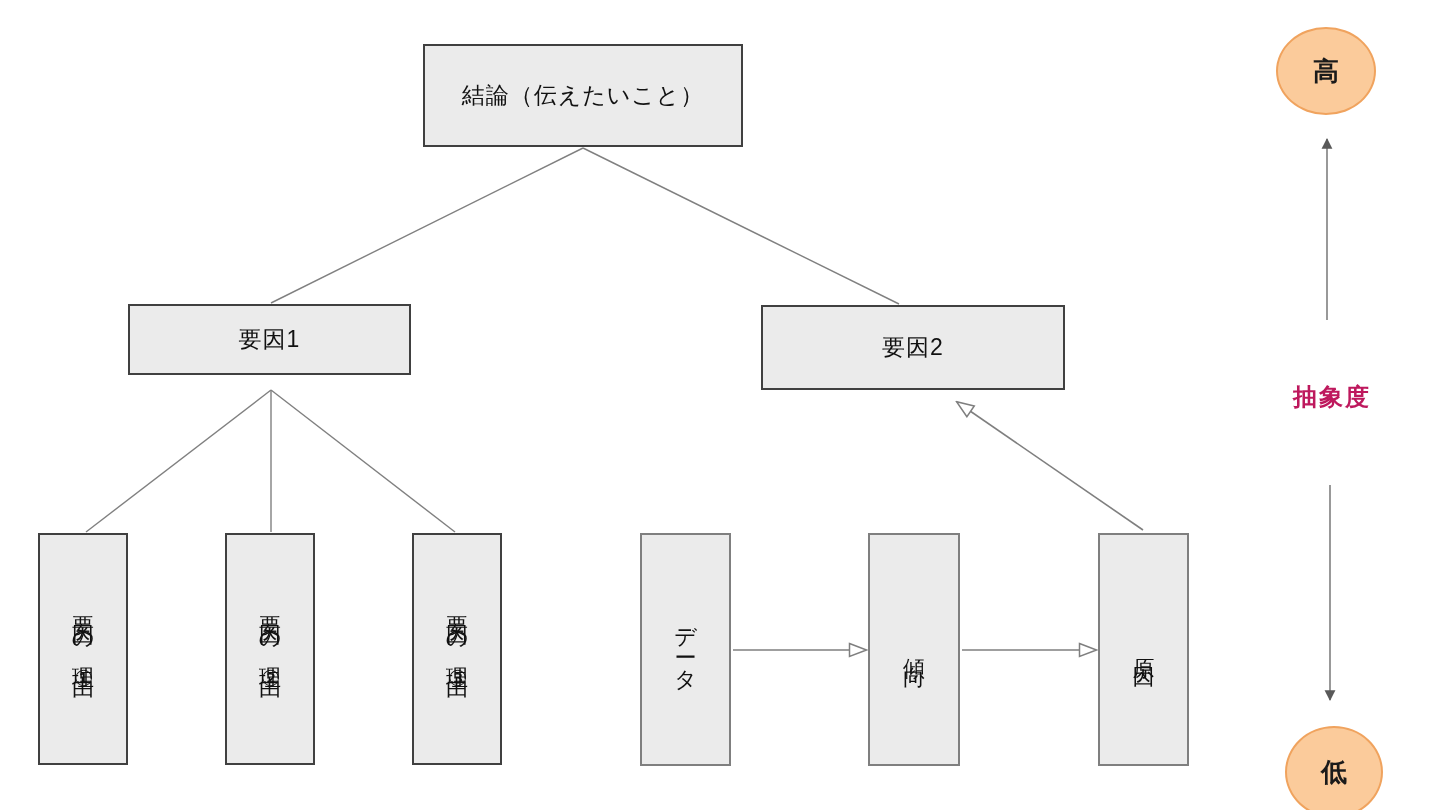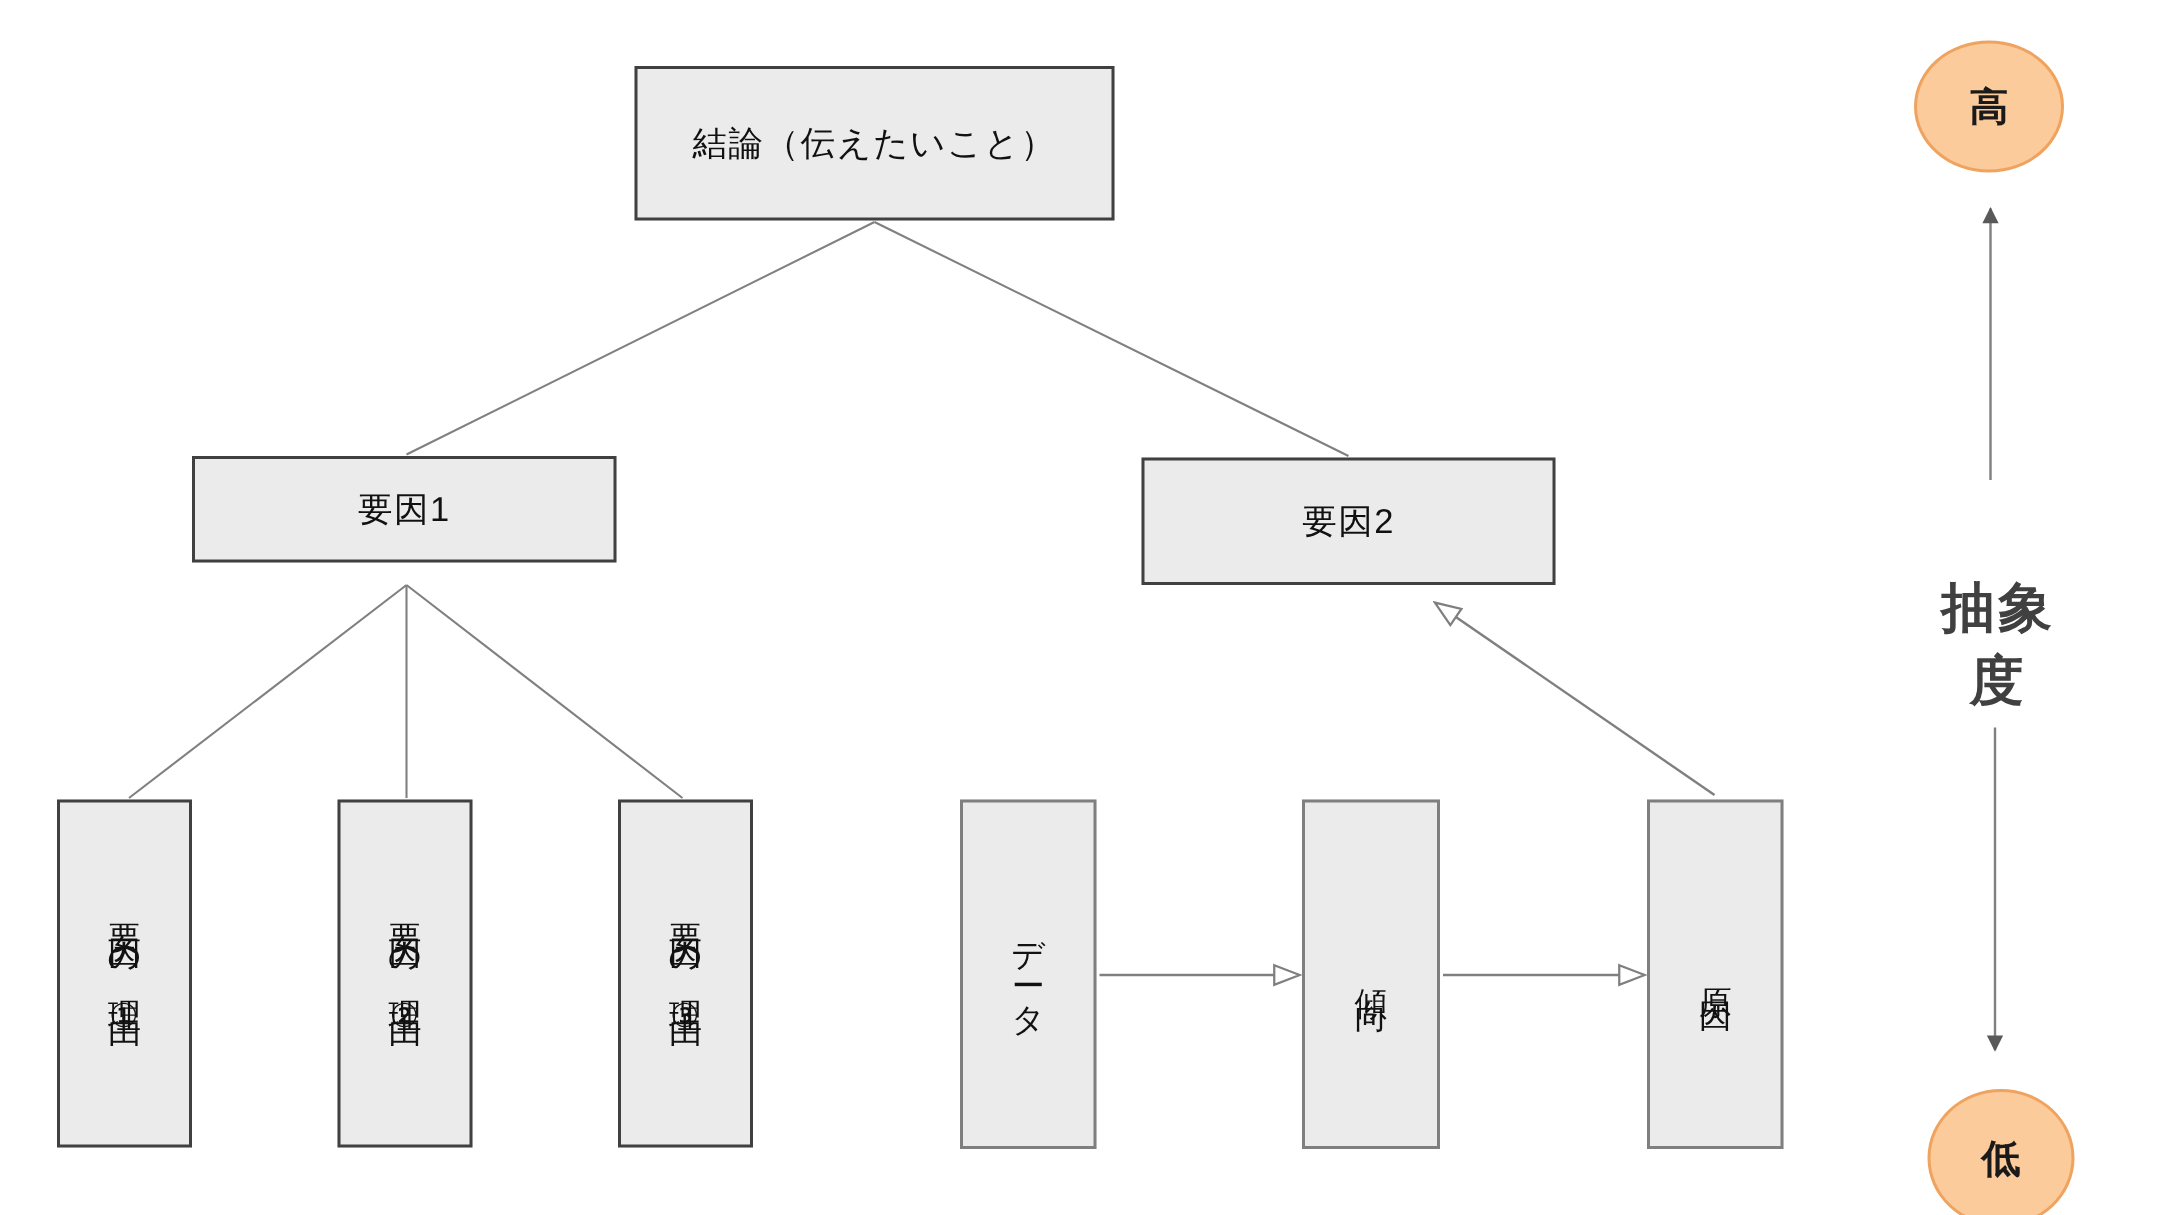--- a/index.html
+++ b/index.html
@@ -53,22 +53,22 @@
     box-sizing: border-box;
     display: flex;
     align-items: center;
     justify-content: center;
     color: #1a1a1a;
     font-size: 26px;
     font-weight: bold;
   }
   .axis-label {
     position: absolute;
-    color: #404040;
-    font-size: 36px;
+    color: #be185d;
+    font-size: 24px;
     font-weight: bold;
     letter-spacing: 2px;
     text-align: center;
   }
 </style>
 </head>
 <body>
 
 <div class="canvas">
 
@@ -96,21 +96,21 @@
     <line x1="1330" y1="485" x2="1330" y2="700" stroke="#7f7f7f" stroke-width="1.6" marker-end="url(#filledHead)"></line>
   </svg>
 
   <div class="box" style="left:423px; top:44px; width:320px; height:103px;">
     <span>結論（伝えたいこと）</span>
   </div>
 
   <div class="box" style="left:128px; top:304px; width:283px; height:71px;">
     <span>要因1</span>
   </div>
-  <div class="box" style="left:761px; top:305px; width:276px; height:85px;">
+  <div class="box" style="left:761px; top:305px; width:304px; height:85px;">
     <span>要因2</span>
   </div>
 
   <div class="box vertical" style="left:38px; top:533px; width:90px; height:232px;">
     <span>要因の理由①</span>
   </div>
   <div class="box vertical" style="left:225px; top:533px; width:90px; height:232px;">
     <span>要因の理由②</span>
   </div>
   <div class="box vertical" style="left:412px; top:533px; width:90px; height:232px;">

